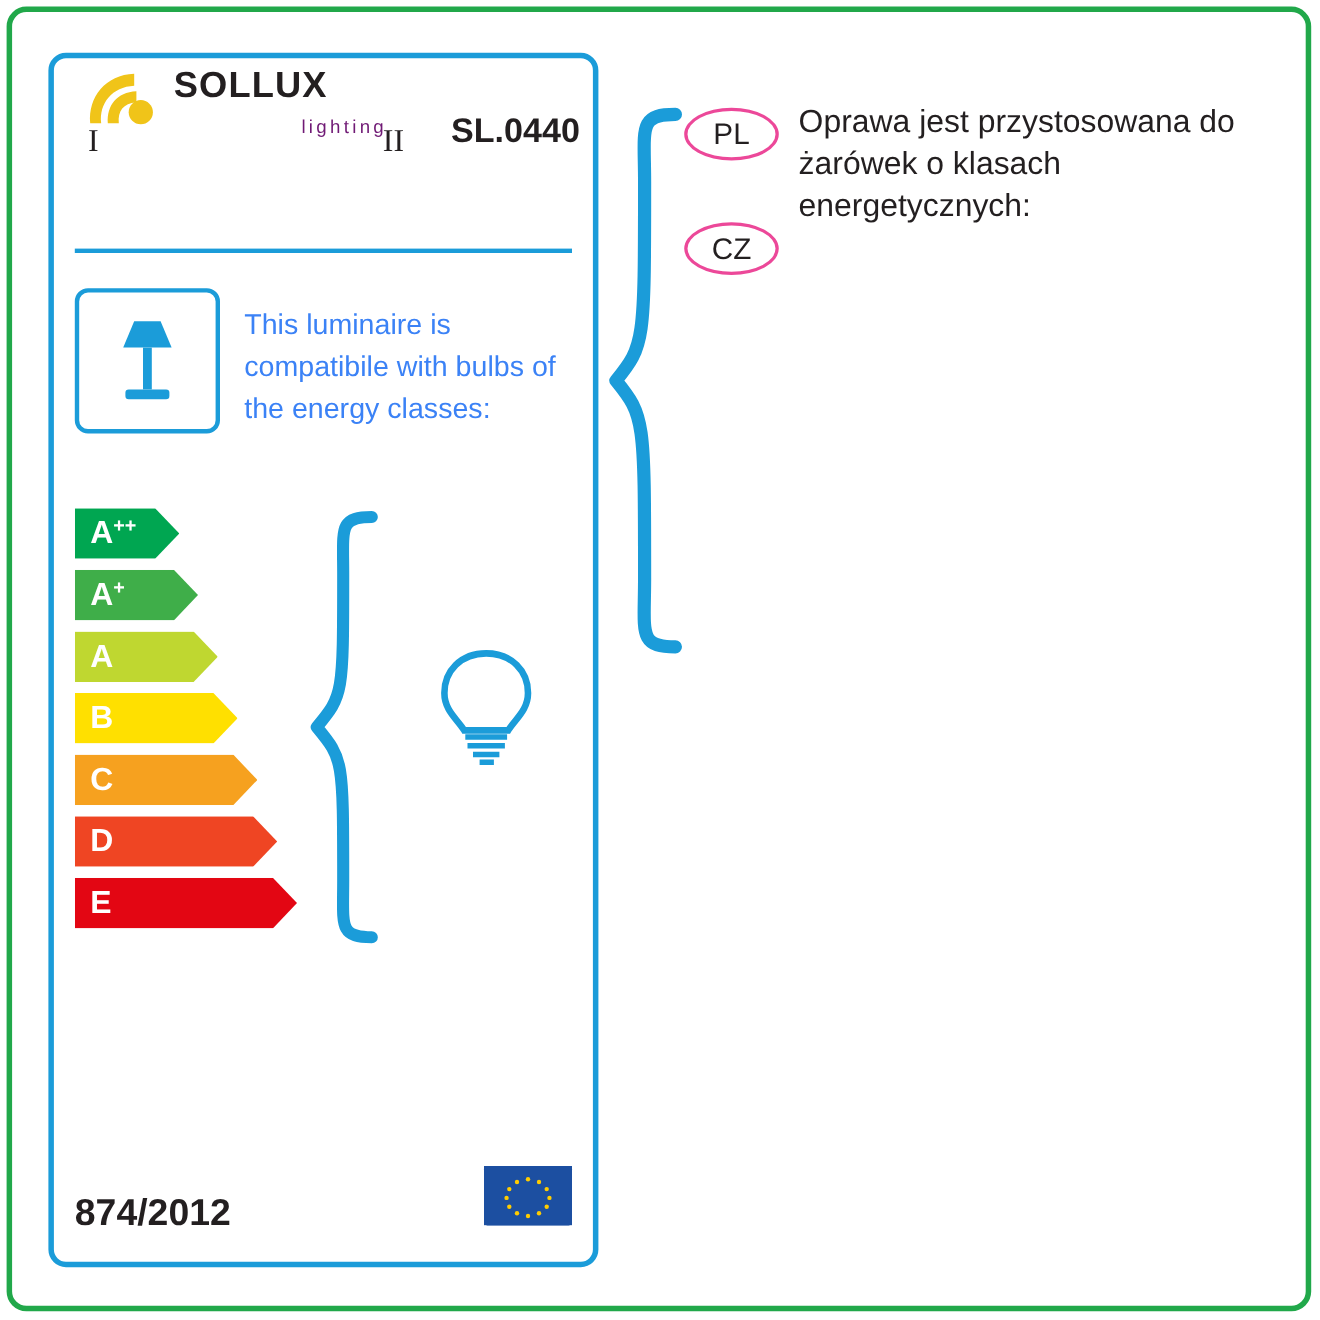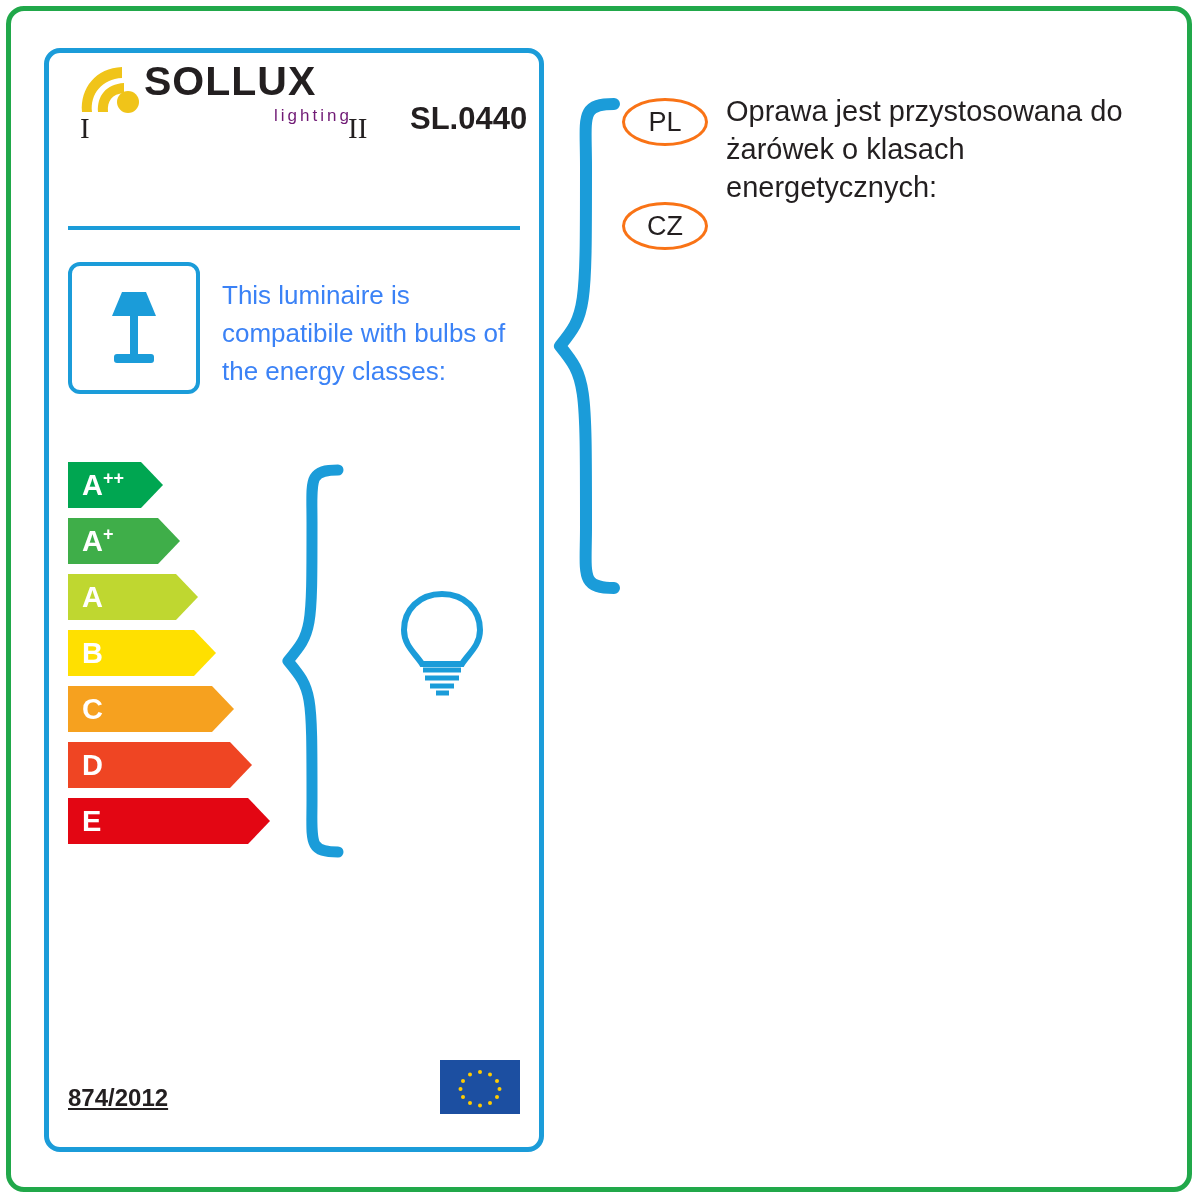--- a/index.html
+++ b/index.html
@@ -50,23 +50,23 @@
   }
   .brand-logo-icon {
     position: absolute;
     left: 0px;
     top: 4px;
     width: 70px;
     height: 58px;
   }
   .brand-text {
     position: absolute;
-    left: 66px;
+    left: 80px;
     top: 0px;
-    font-size: 41px;
+    font-size: 33px;
     font-weight: bold;
     letter-spacing: 1px;
     color: #231f20;
     font-family: "Liberation Sans", sans-serif;
   }
   .brand-sub {
     position: absolute;
     left: 196px;
     top: 48px;
     font-size: 17px;
@@ -170,25 +170,24 @@
     left: 392px;
     top: 588px;
     width: 100px;
     height: 110px;
   }
   
   .regulation {
     position: absolute;
     left: 68px;
     top: 1084px;
-    font-size: 24px;
+    font-size: 34px;
     font-weight: bold;
     color: #231f20;
     font-family: "Liberation Sans", sans-serif;
-    text-decoration: underline;
   }
   .eu-flag {
     position: absolute;
     left: 440px;
     top: 1060px;
     width: 80px;
     height: 54px;
     background: #1c4fa1;
     border-radius: 3px;
   }
@@ -211,21 +210,21 @@
     position: relative;
     margin-bottom: 18px;
     min-height: 86px;
   }
   .lang-oval {
     position: absolute;
     left: 0;
     top: 6px;
     width: 86px;
     height: 48px;
-    border: 3px solid #f97316;
+    border: 3px solid #ec4899;
     border-radius: 50%;
     display: flex;
     align-items: center;
     justify-content: center;
     font-size: 27px;
     color: #231f20;
     box-sizing: border-box;
   }
   .lang-text {
     position: absolute;

